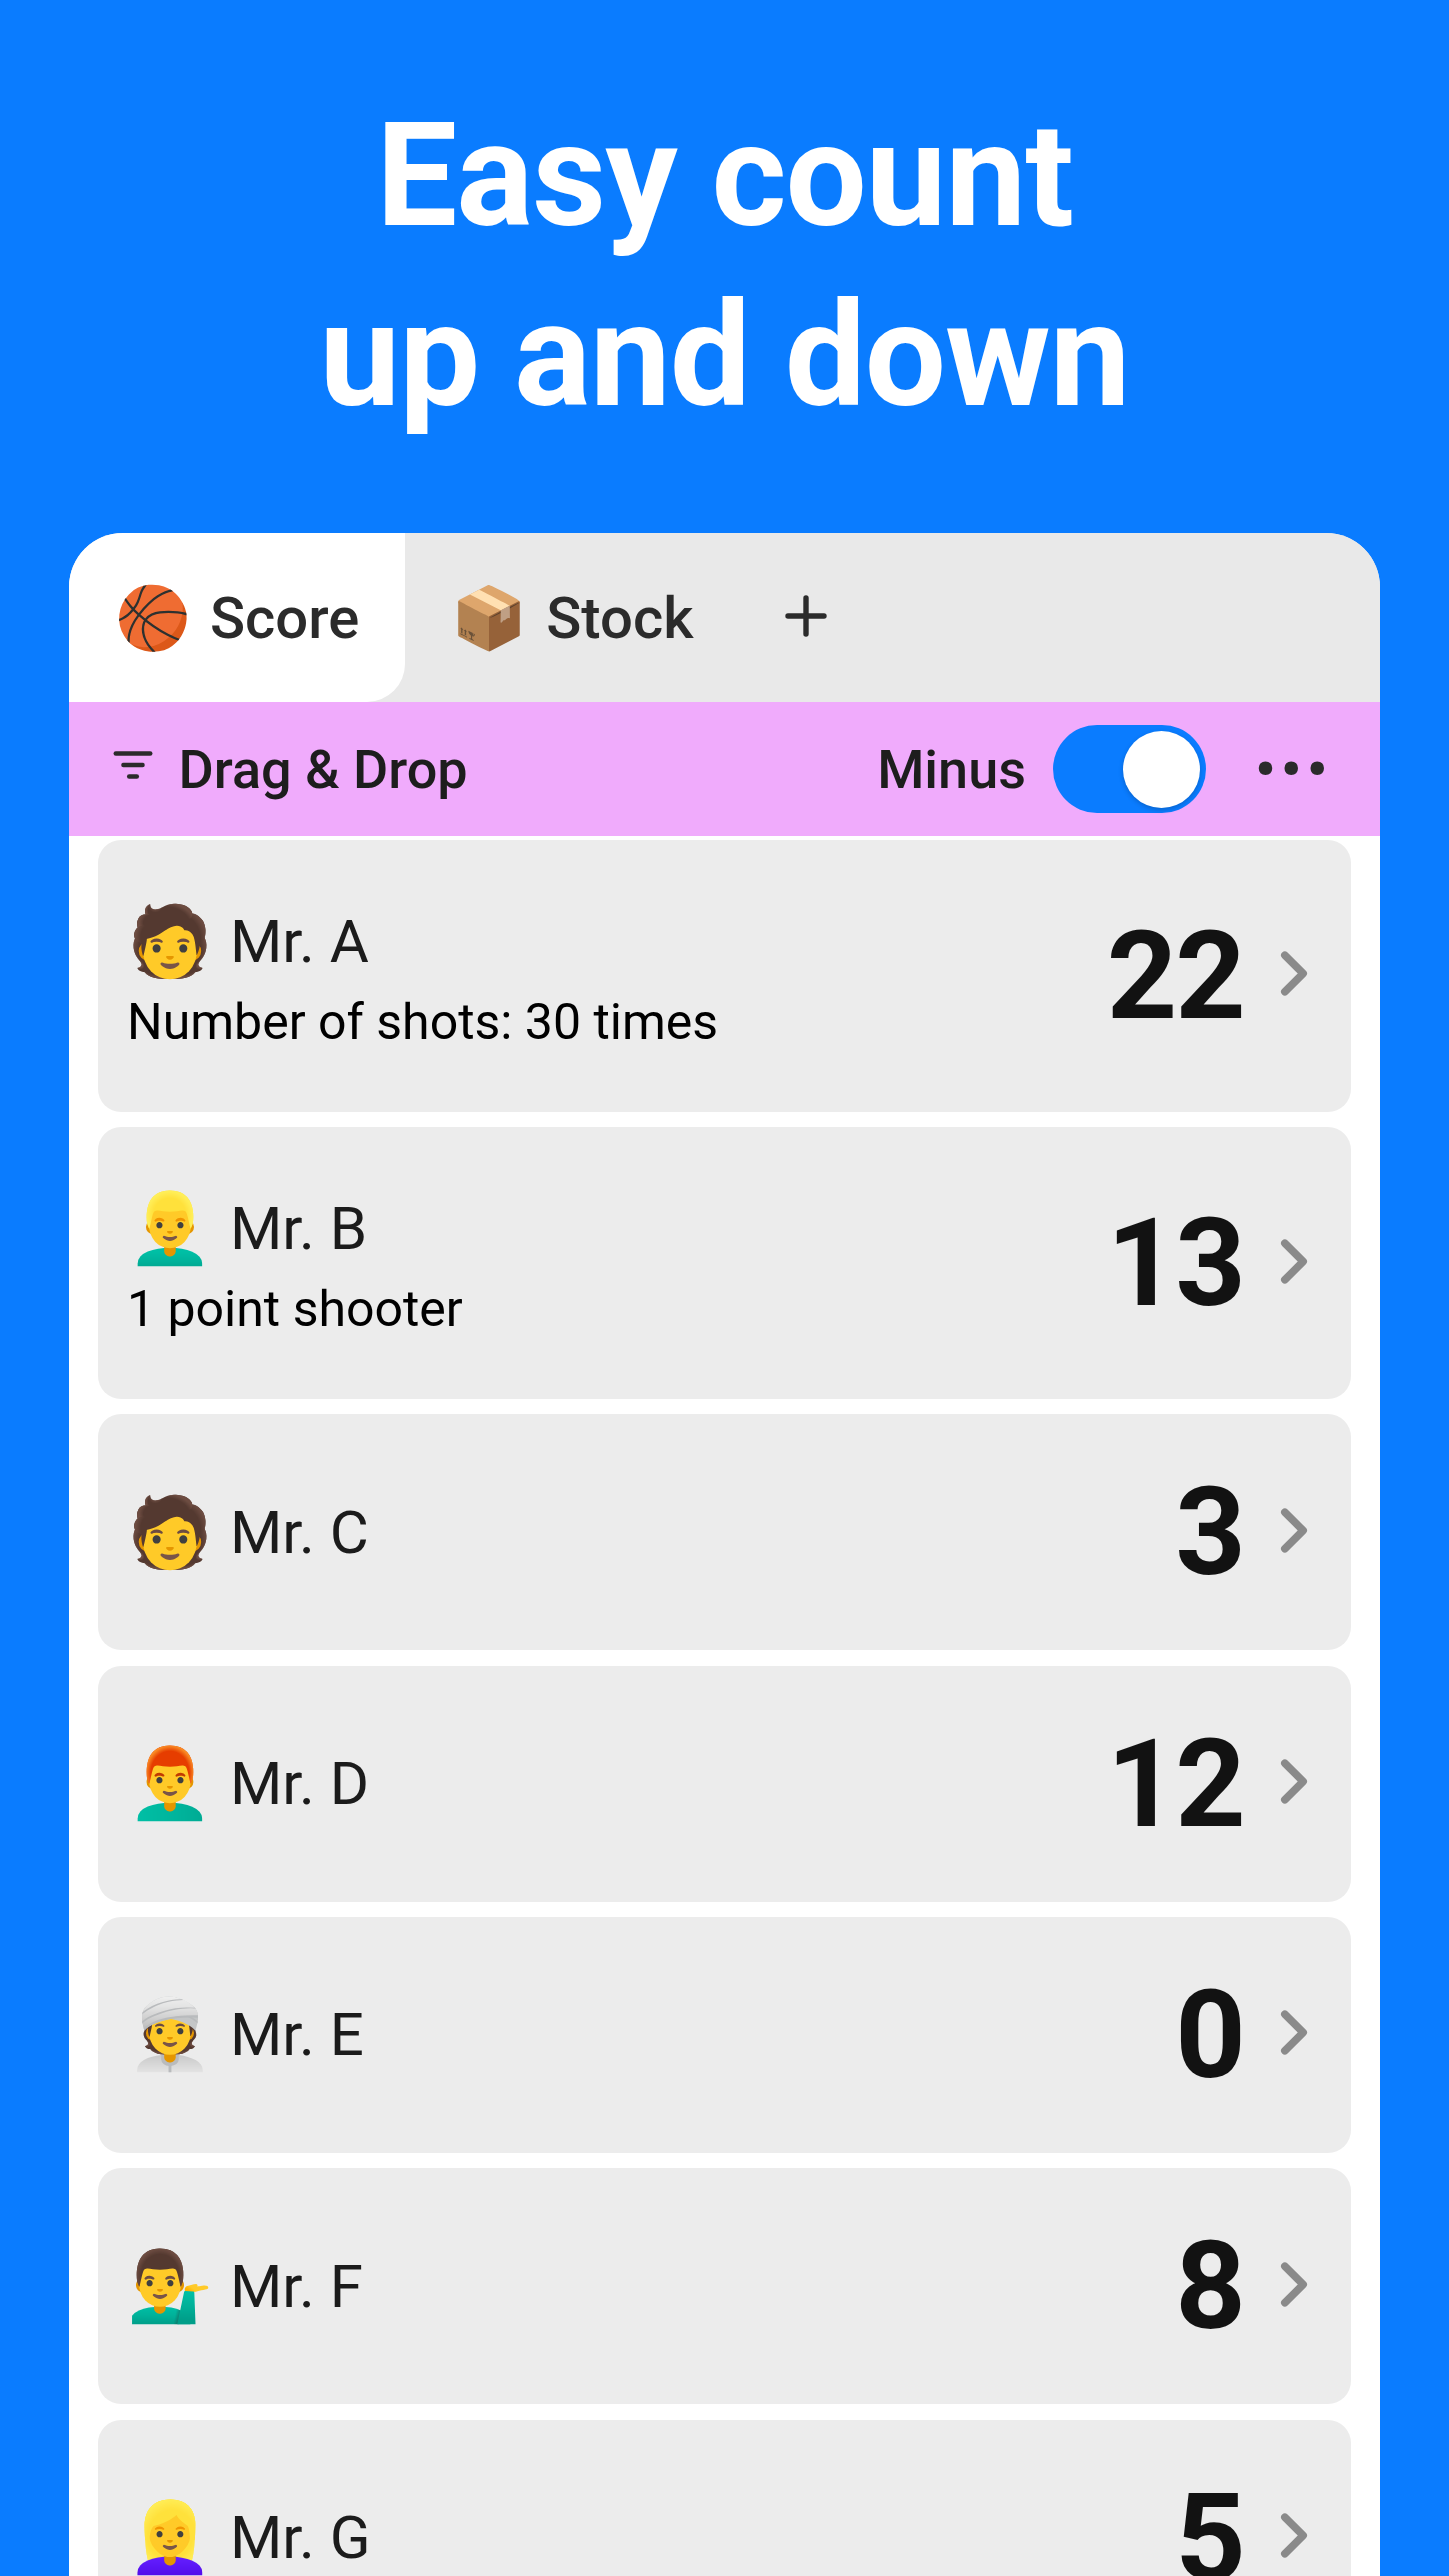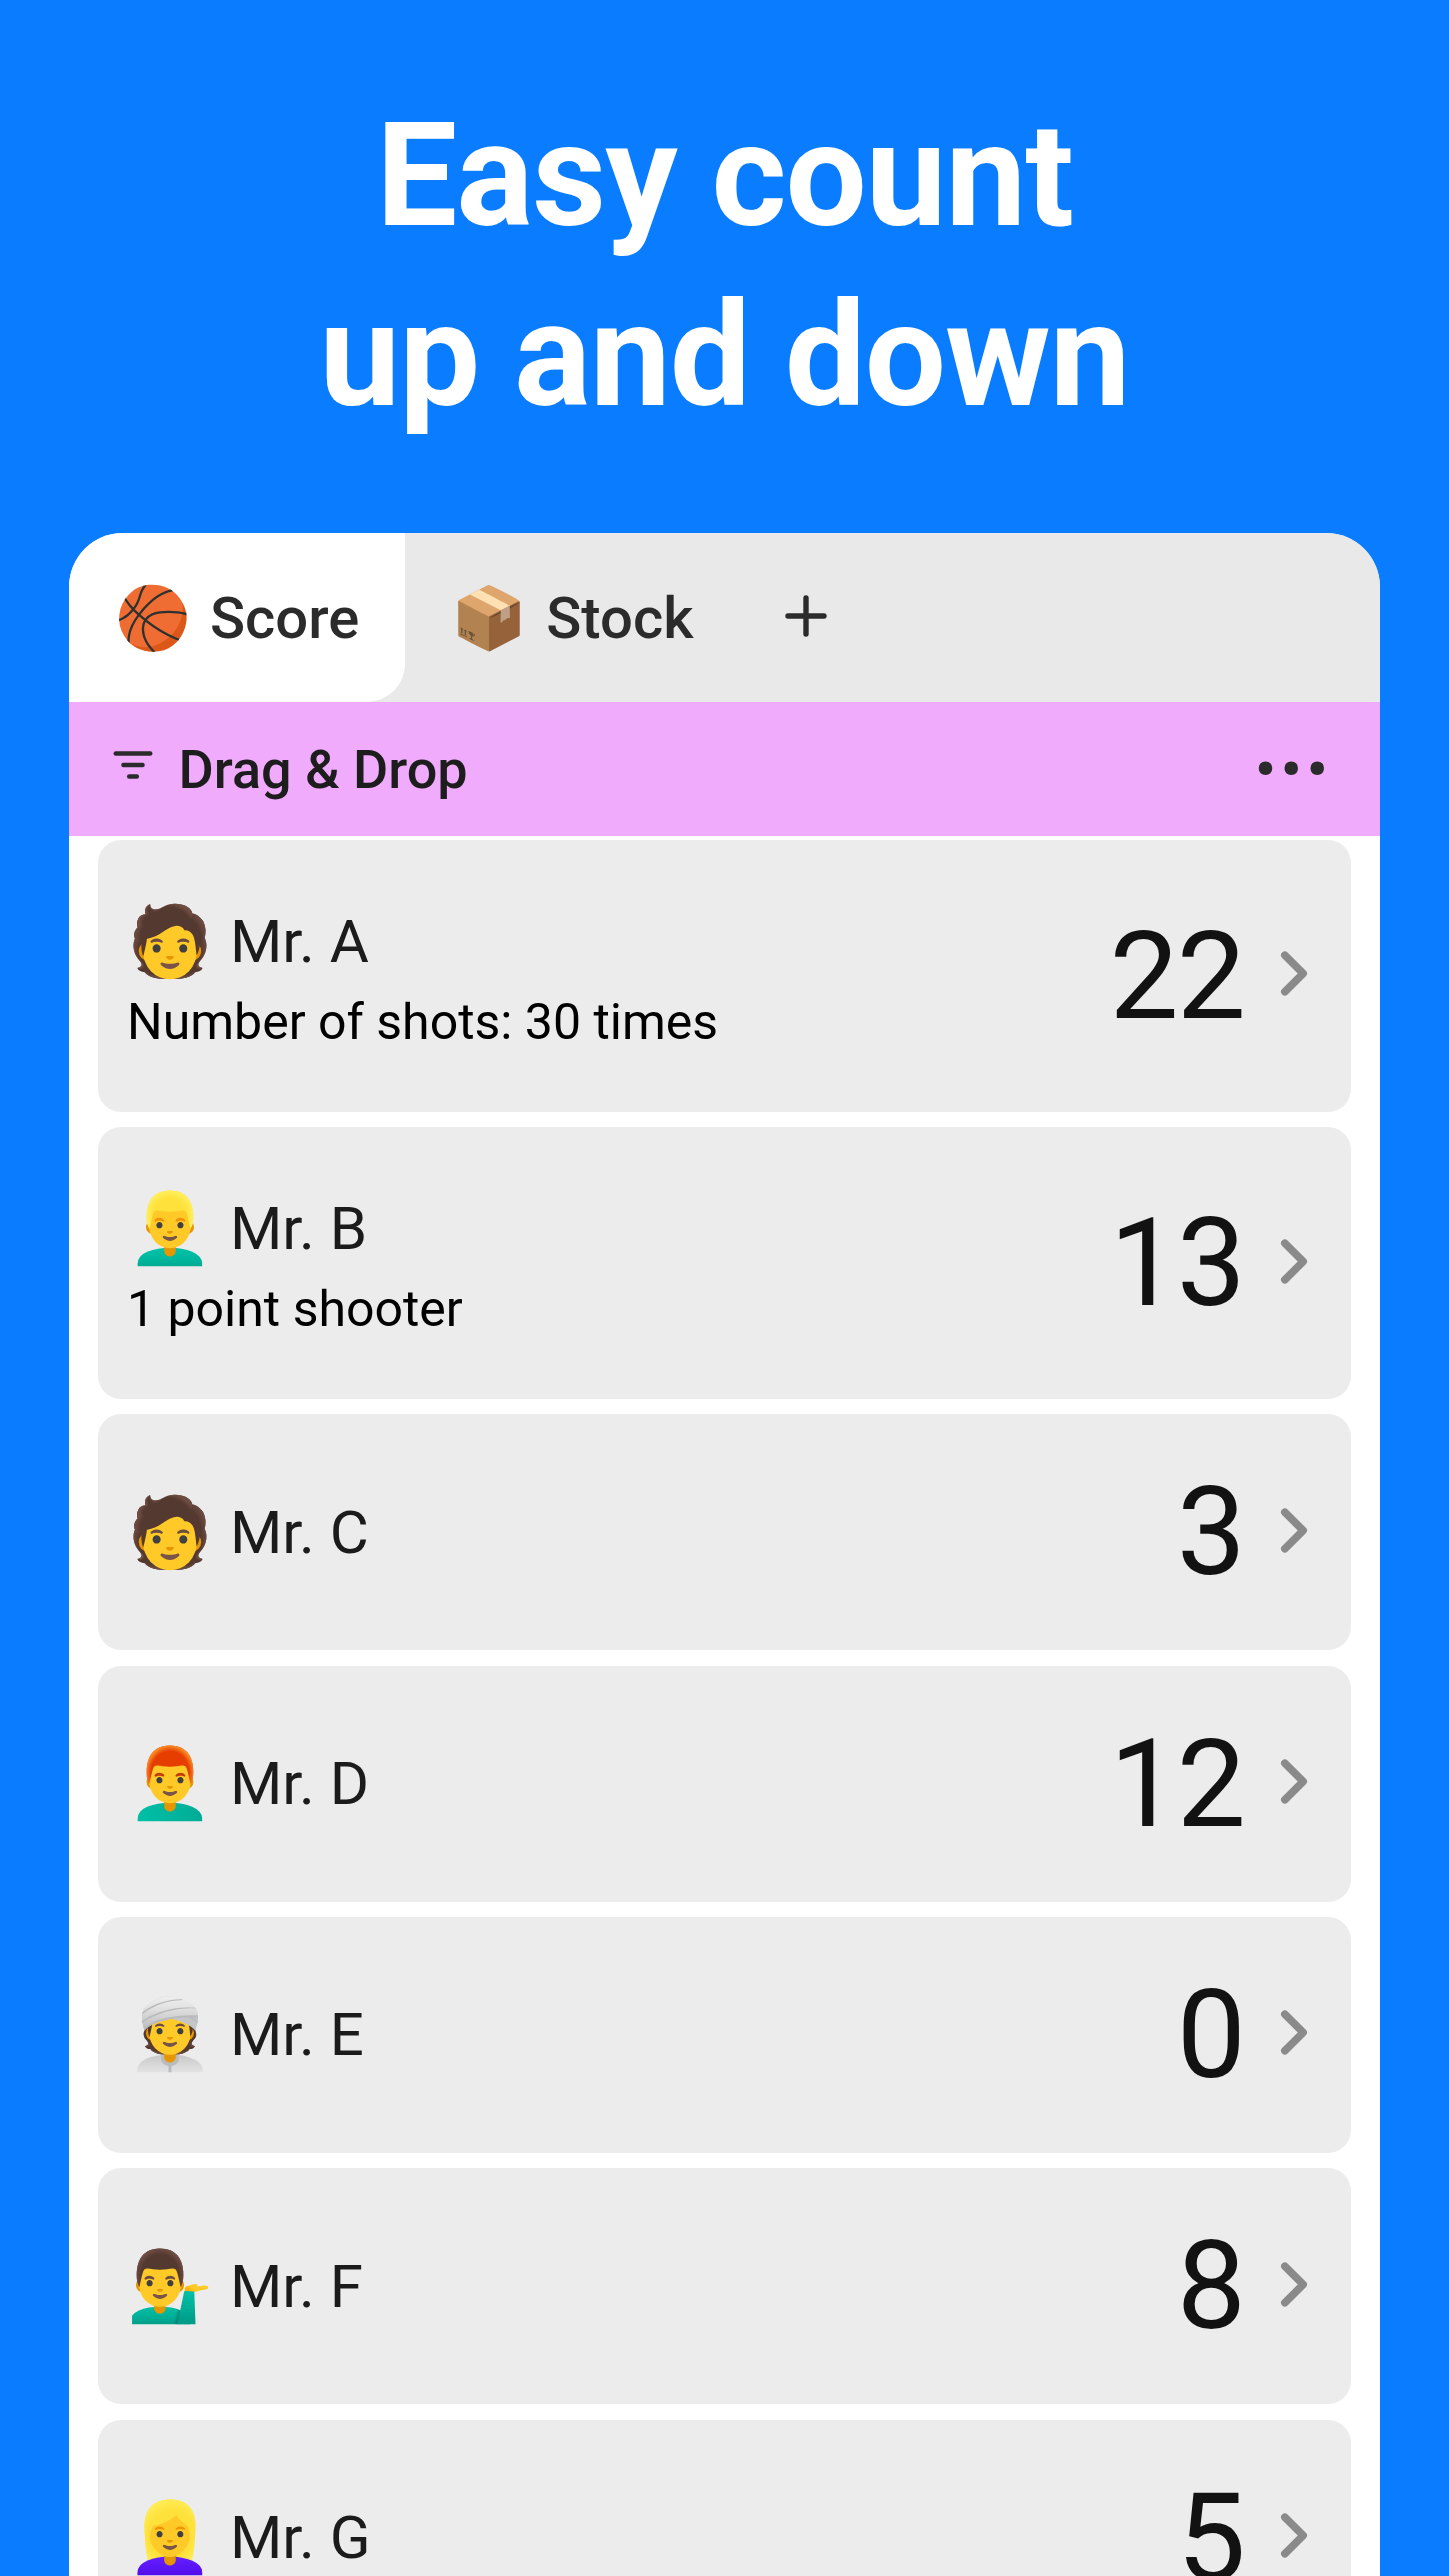--- a/index.html
+++ b/index.html
@@ -154,21 +154,21 @@
       color: #1b1b1b;
     }
     .row-name .emoji { font-size: 69px; }
     .row-sub {
       font-size: 50px;
       color: #000000;
       font-weight: 400;
     }
     .row-count {
       font-size: 123px;
-      font-weight: 400;
+      font-weight: 700;
       color: #121212;
       margin-right: 31px;
       letter-spacing: -1.9px;
     }
     .chevron {
       color: #8a8a8a;
     }
     .chevron svg { width: 38px; height: 61px; }
   </style>
 </head>
@@ -204,20 +204,26 @@
       <span>
         <svg viewBox="0 0 24 24" fill="none" stroke="#2b2b2b" stroke-width="2.3" stroke-linecap="round">
           <line x1="3" y1="6" x2="21" y2="6"></line>
           <line x1="7" y1="12" x2="17" y2="12"></line>
           <line x1="10" y1="18" x2="14" y2="18"></line>
         </svg>
       </span>
       <span>Drag &amp; Drop</span>
     </div>
     <div class="spacer"></div>
+    <div class="minus-wrap">
+      <span>Minus</span>
+      <div class="toggle">
+        <div class="knob"></div>
+      </div>
+    </div>
     <div class="more-btn">
       <span>•••</span>
     </div>
   </div>
 
   <div class="list">
 
   <div class="row tall">
         <div class="row-left">
           <div class="row-name">

